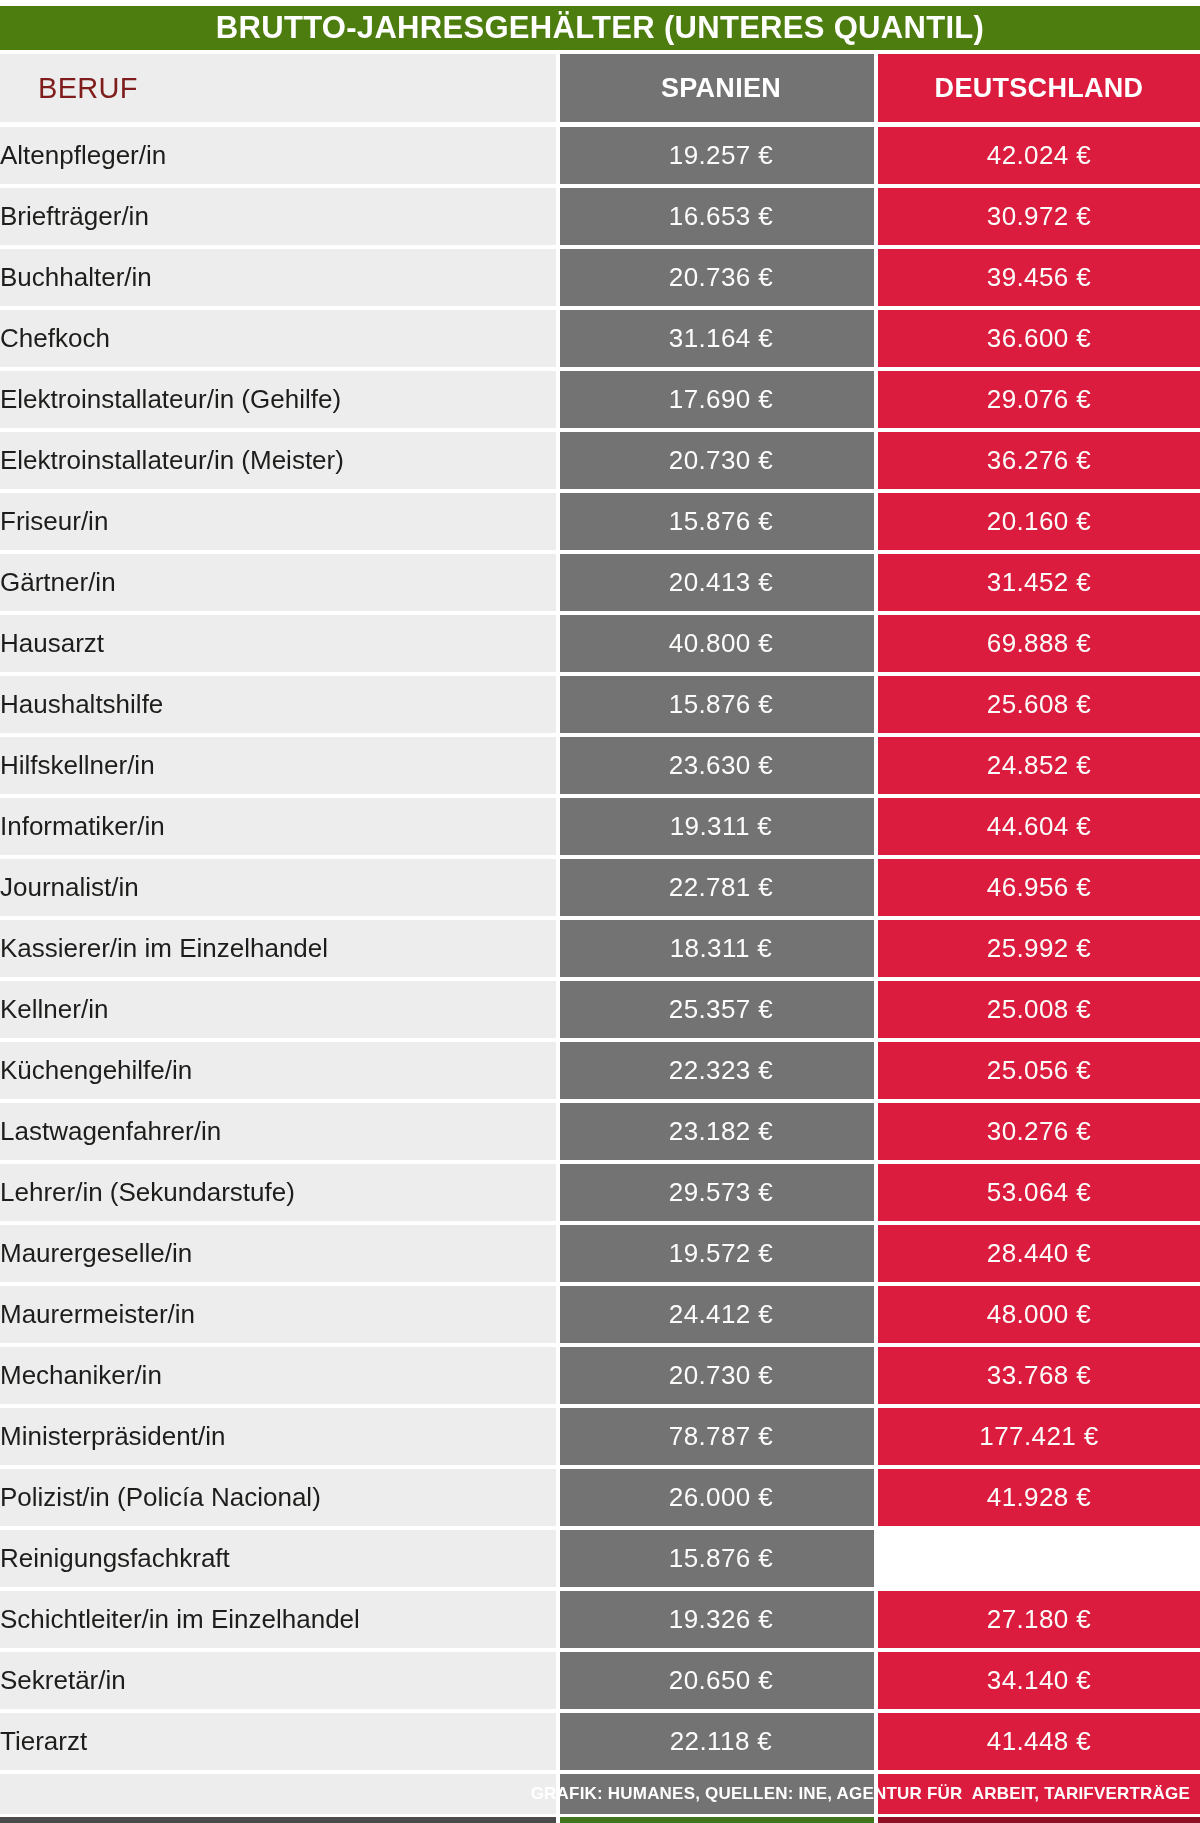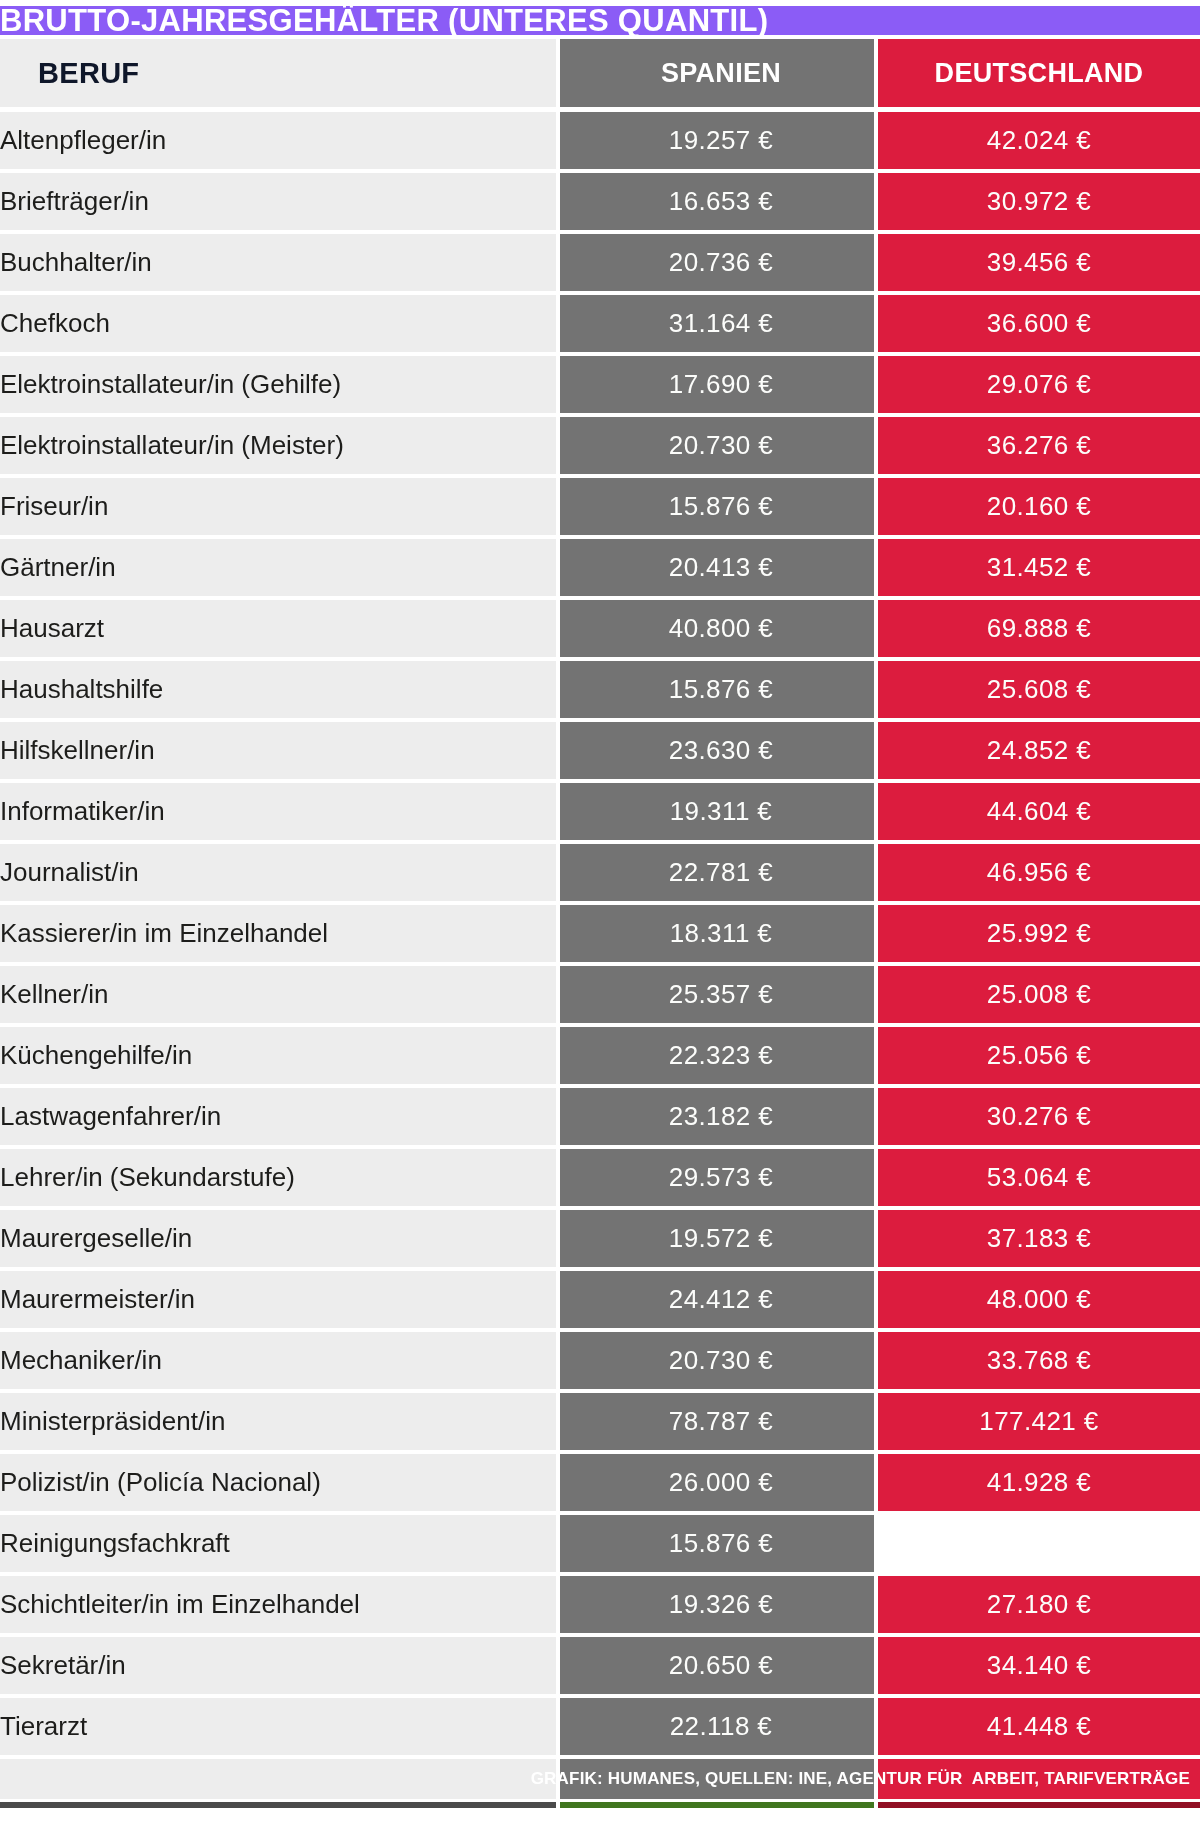--- a/index.html
+++ b/index.html
@@ -5,41 +5,41 @@
   html,body{margin:0;padding:0;background:#ffffff;}
   .poster{
     position:relative;
     width:1200px;height:1823px;
     background:#ffffff;
     font-family:"Liberation Sans", sans-serif;
     overflow:hidden;
   }
   .titlebar{
     margin-top:6px;
-    height:29px;
-    background:#8b5cf6;
-    display:flex;align-items:center;justify-content:flex-start;
+    height:44px;
+    background:#4d7c0f;
+    display:flex;align-items:center;justify-content:center;
   }
   .titlebar span{
     color:#ffffff;font-size:31px;font-weight:700;letter-spacing:0.3px;
   }
   .trow{
     display:flex;
     column-gap:4px;
     margin-bottom:4px;
   }
   .cell{box-sizing:border-box;}
   .c-beruf{width:556px;background:#EDEDED;}
   .c-spanien{width:314px;background:#737373;padding-left:8px;}
   .c-deutschland{width:322px;background:#DC1C3E;}
   .header-row{margin-top:4px;margin-bottom:5px;}
   .header-row .cell{height:68px;display:flex;align-items:center;}
   .header-row .c-beruf{
     padding-left:38px;
-    color:#0f172a;font-size:29px;font-weight:700;letter-spacing:0.3px;
+    color:#7f1d1d;font-size:29px;font-weight:400;letter-spacing:0.3px;
   }
   .header-row .c-spanien,.header-row .c-deutschland{
     justify-content:center;
     color:#ffffff;font-size:27px;font-weight:700;letter-spacing:0.3px;
   }
   .data-row .cell{height:57px;display:flex;align-items:center;}
   .data-row .c-beruf{
     color:#1d1d1b;font-size:26px;font-weight:400;
   }
   .data-row .c-spanien,.data-row .c-deutschland{
@@ -162,21 +162,21 @@
         <div class="cell c-deutschland">30.276 €</div>
       </div>
       <div class="trow data-row">
         <div class="cell c-beruf">Lehrer/in (Sekundarstufe)</div>
         <div class="cell c-spanien">29.573 €</div>
         <div class="cell c-deutschland">53.064 €</div>
       </div>
       <div class="trow data-row">
         <div class="cell c-beruf">Maurergeselle/in</div>
         <div class="cell c-spanien">19.572 €</div>
-        <div class="cell c-deutschland">37.183 €</div>
+        <div class="cell c-deutschland">28.440 €</div>
       </div>
       <div class="trow data-row">
         <div class="cell c-beruf">Maurermeister/in</div>
         <div class="cell c-spanien">24.412 €</div>
         <div class="cell c-deutschland">48.000 €</div>
       </div>
       <div class="trow data-row">
         <div class="cell c-beruf">Mechaniker/in</div>
         <div class="cell c-spanien">20.730 €</div>
         <div class="cell c-deutschland">33.768 €</div>

